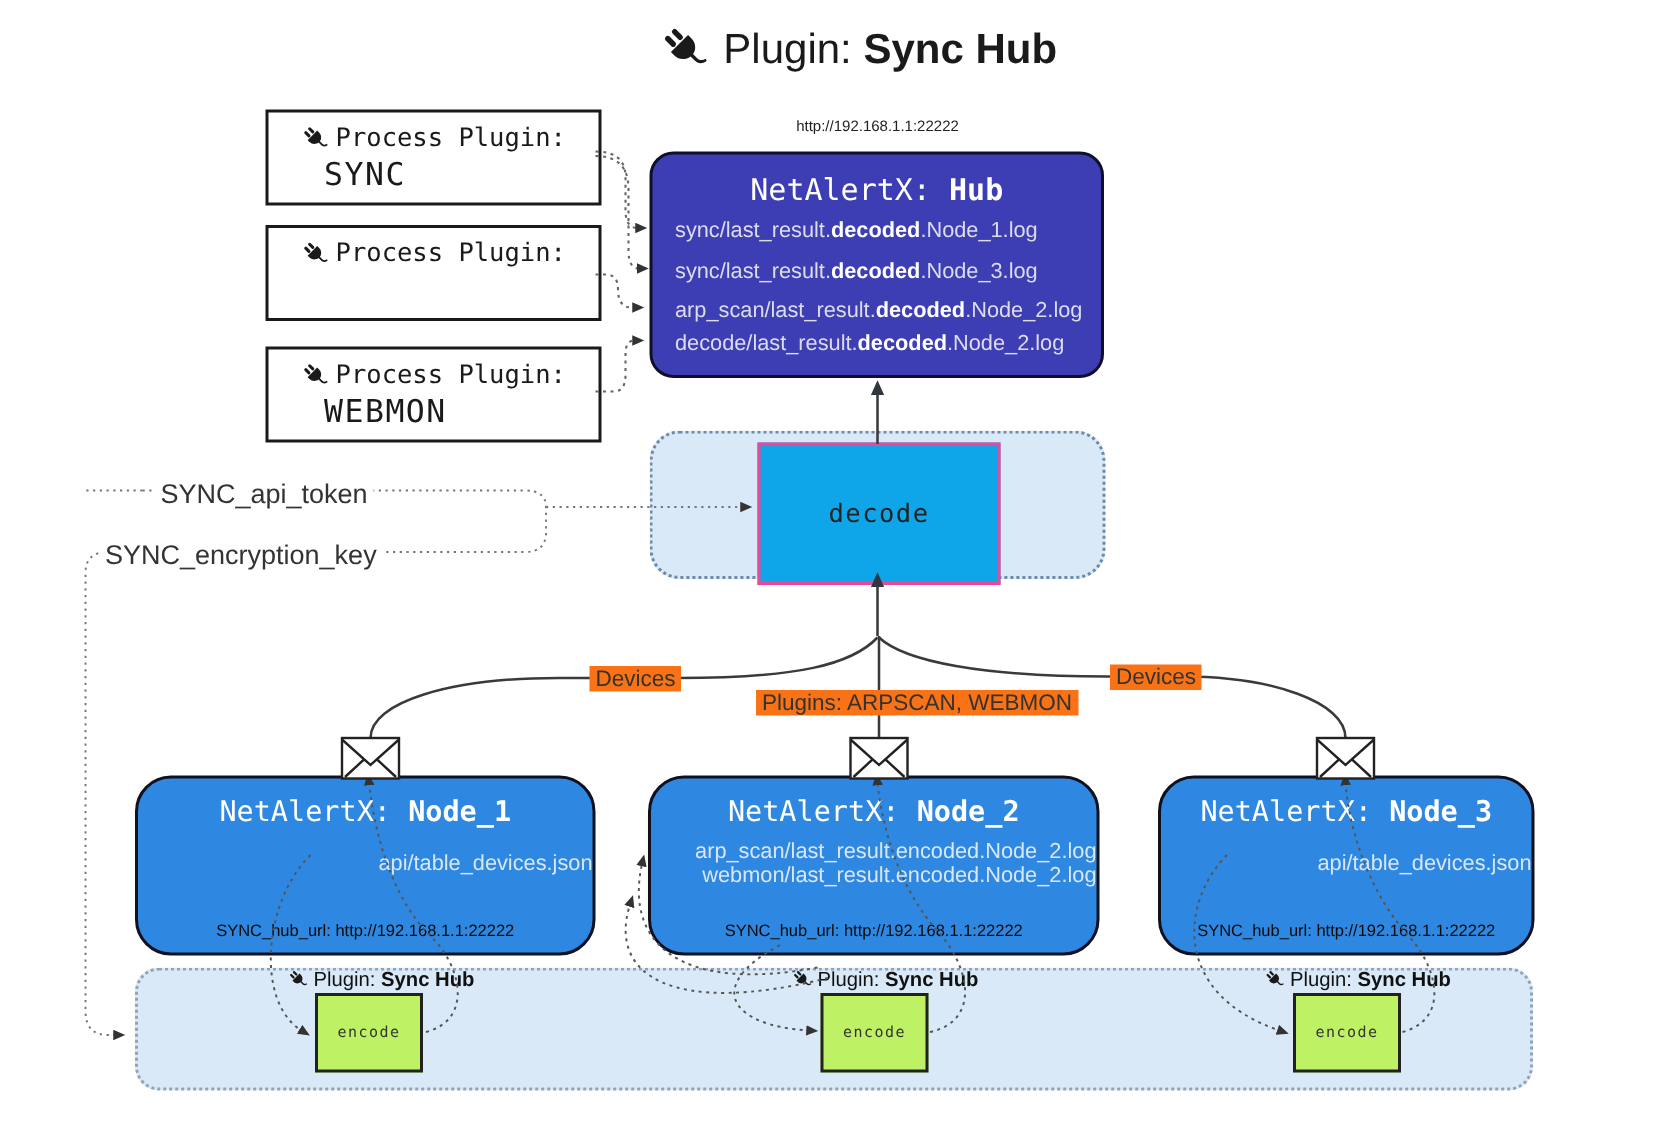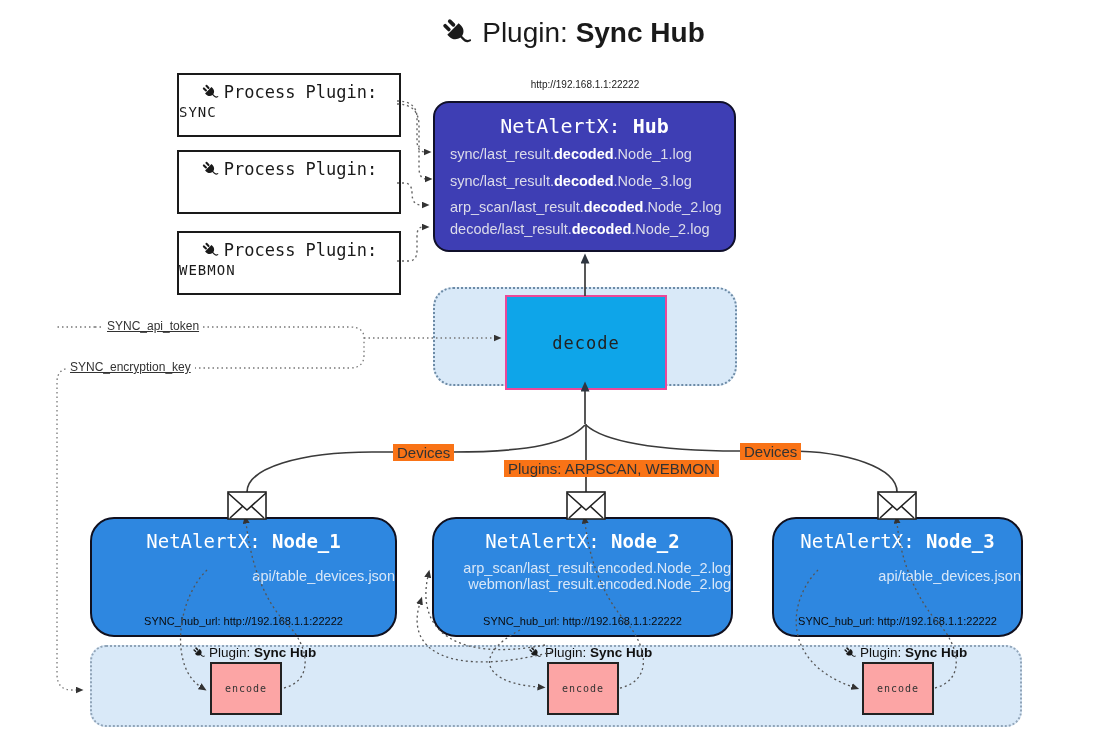--- a/index.html
+++ b/index.html
@@ -12,59 +12,59 @@
   .title{top:16px;left:0;width:100%;display:flex;justify-content:center;align-items:center;
          gap:8px;transform:translateX(14px);z-index:3;}
   .title .t-text{font-size:28px;color:#1a1a1a;}
   .title .t-text b{font-weight:700;}
 
   
   .pbox{left:177px;width:220px;height:60px;background:#fff;border:2px solid #1a1a1a;
         z-index:2;text-align:left;}
   .pbox .l1{display:flex;align-items:center;justify-content:center;gap:4px;
             font-size:17px;margin-top:7px;color:#1a1a1a;}
-  .pbox .l2{font-size:14px;margin-top:2px;color:#1a1a1a;letter-spacing:1px;}
+  .pbox .l2{font-size:21px;margin-top:2px;color:#1a1a1a;letter-spacing:1px;margin-left:37px;}
 
   
   .hub-url{top:79px;left:435px;width:300px;text-align:center;font-size:10px;color:#222;z-index:3;}
   .hub{top:101px;left:433px;width:303px;height:151px;background:#3e3eb4;border:2px solid #10102a;
        border-radius:16px;box-sizing:border-box;z-index:2;}
   .hub-title{position:absolute;top:11px;left:0;width:100%;text-align:center;color:#fff;
              font-size:20px;}
   .hub-title b{font-weight:700;}
   .hub-log{position:absolute;left:15px;font-size:14.5px;color:#dcdcea;white-space:nowrap;}
   .hub-log b{color:#ffffff;font-weight:700;}
 
   
   .panel{background:#d9e9f8;border:2px dotted #6d8ba6;border-radius:20px;box-sizing:border-box;z-index:1;}
   .decode-panel{top:287px;left:433px;width:304px;height:99px;}
   .decode-box{top:295px;left:505px;width:162px;height:95px;background:#0ea5e9;border:2px solid #ec4899;
               box-sizing:border-box;display:flex;align-items:center;justify-content:center;
               font-size:17px;color:#222;z-index:2;letter-spacing:1px;}
 
   
-  .setlabel{font-size:12px;color:#333;background:#fff;padding:0 4px;z-index:6;white-space:nowrap;text-decoration:underline;}
+  .setlabel{font-size:18px;color:#333;background:#fff;padding:0 4px;z-index:6;white-space:nowrap;}
 
   
   .edgelabel{font-size:15px;color:#333;background:#f97316;padding:0 4px;z-index:6;white-space:nowrap;}
 
   
   .node{top:517px;height:120px;background:#2e87e0;border:2px solid #10101f;border-radius:24px;
         box-sizing:border-box;z-index:2;}
   .node-title{position:absolute;top:11px;left:0;width:100%;text-align:center;color:#fff;font-size:19px;}
   .node-title b{font-weight:700;}
   .node-file{position:absolute;left:0;width:100%;text-align:right;color:#d8e7f8;
              font-size:14.5px;white-space:nowrap;}
   .node-url{position:absolute;bottom:8px;left:0;width:100%;text-align:center;color:#0b0b0b;
             font-size:11px;}
 
   
   .band{top:645px;left:90px;width:932px;height:82px;background:#d9e9f8;
         border:2px dotted #90a4b8;border-radius:16px;box-sizing:border-box;z-index:1;}
-  .encode-box{top:662px;width:72px;height:53px;background:#fca5a5;border:2px solid #222;
+  .encode-box{top:662px;width:72px;height:53px;background:#bef264;border:2px solid #222;
               box-sizing:border-box;display:flex;align-items:center;justify-content:center;
               font-size:10px;letter-spacing:1px;color:#333;z-index:2;}
   .enc-label{top:645px;display:flex;align-items:center;gap:3px;font-size:13.5px;color:#111;z-index:3;white-space:nowrap;}
   .enc-label b{font-weight:700;}
 
   svg.overlay{position:absolute;top:0;left:0;z-index:5;pointer-events:none;}
   .plug-ico{flex:0 0 auto;}
 </style>
 </head>
 <body>

